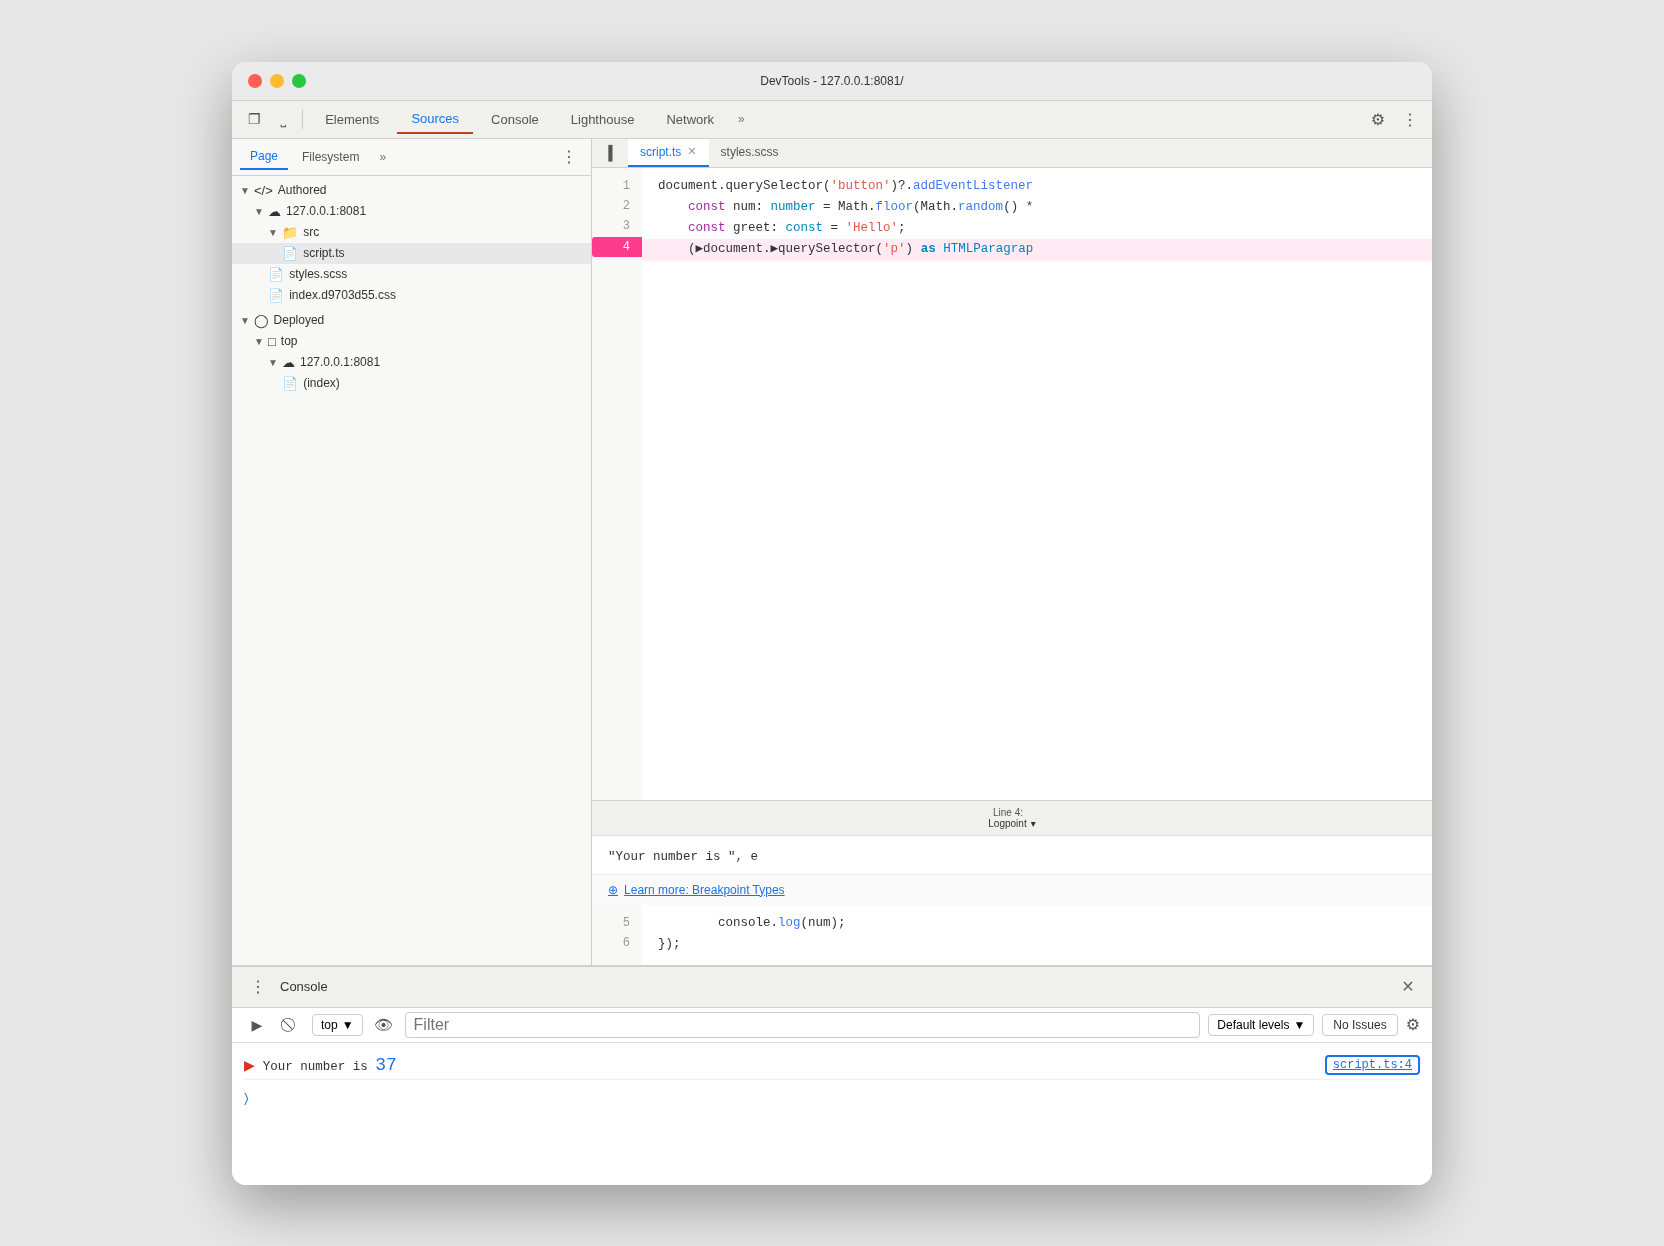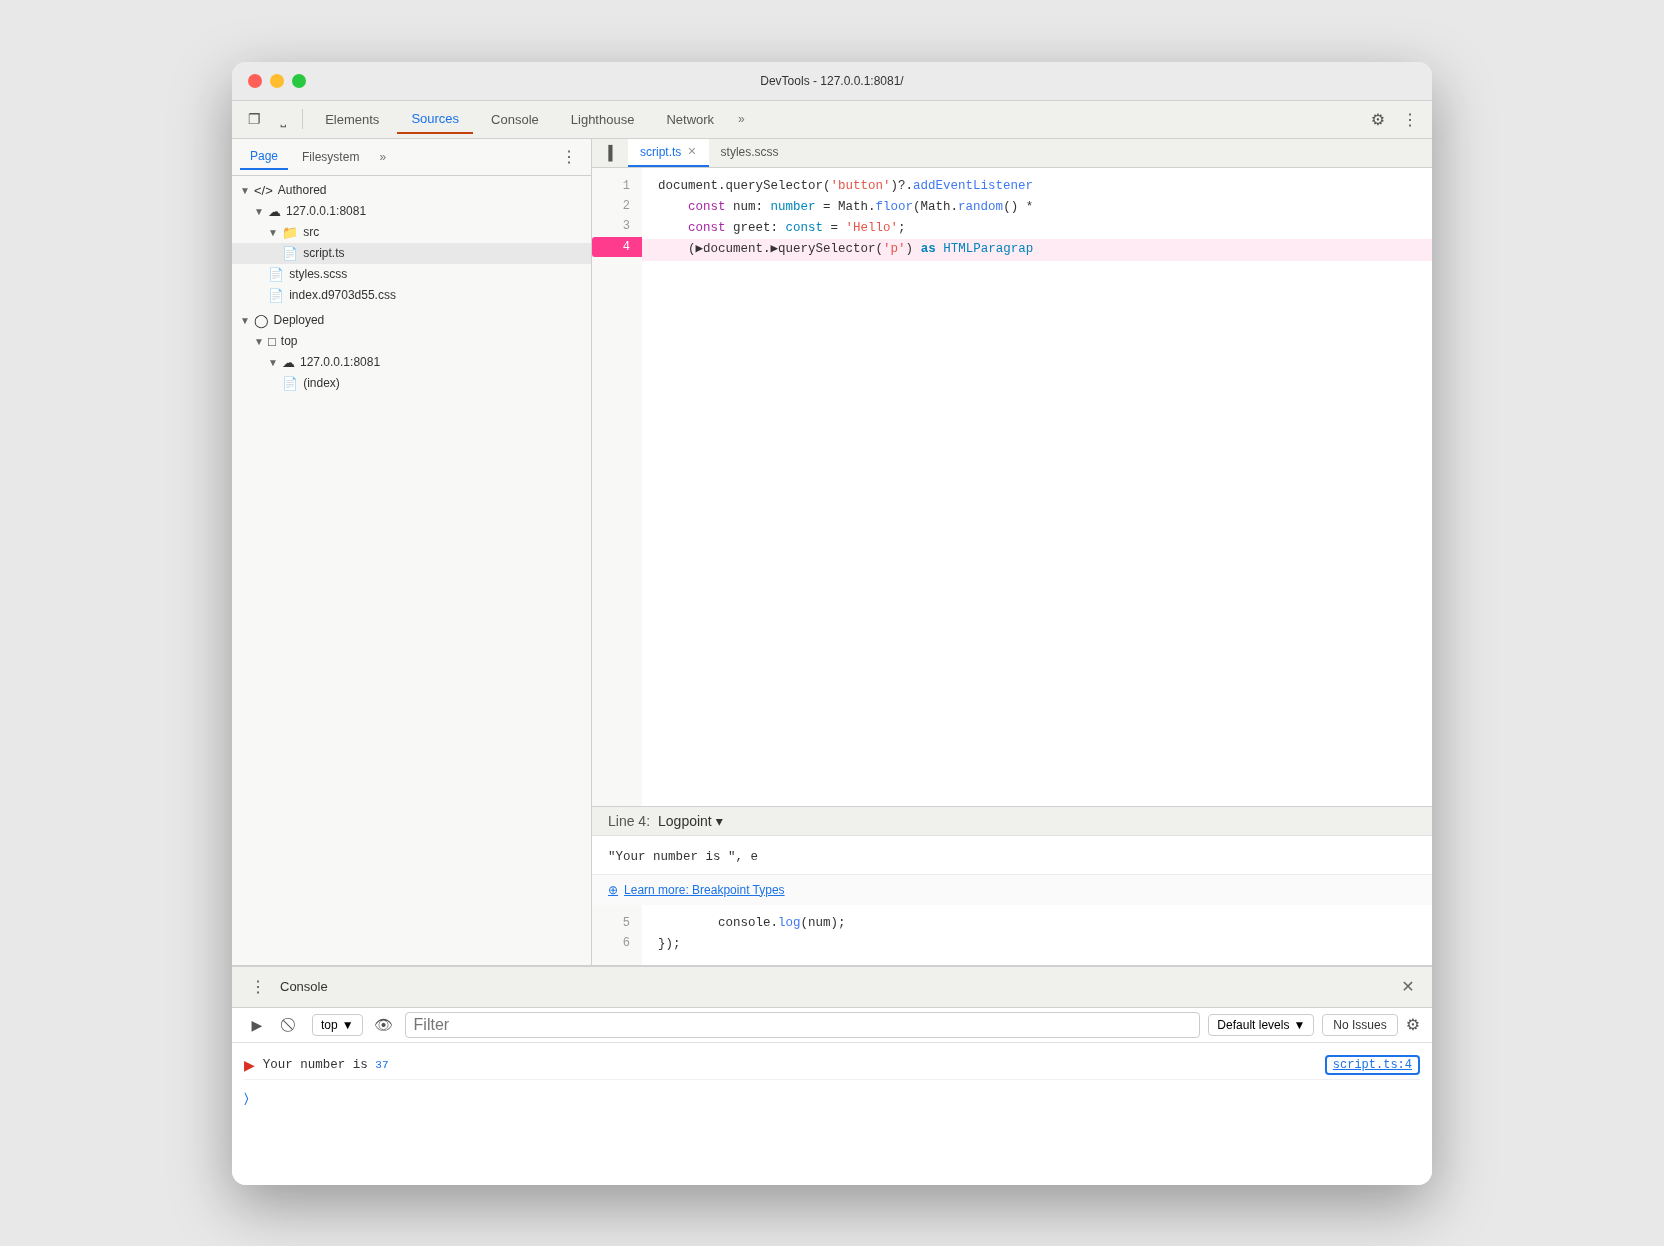--- a/index.html
+++ b/index.html
@@ -265,22 +265,23 @@
       border-top: 1px solid #d0d0d0;
       background: #fafafa;
       padding: 0;
     }
     .logpoint-header {
       display: flex;
       align-items: center;
       padding: 6px 16px;
       background: #f0f0ed;
       border-bottom: 1px solid #e0e0e0;
-      font-size: 14px;
-      color: #555;
+      font-size: 10px;
+      color: #555;
+      flex-direction: column;
     }
     .logpoint-label {
       font-weight: 500;
       margin-right: 8px;
     }
     .logpoint-dropdown {
       display: flex;
       align-items: center;
       gap: 4px;
       cursor: pointer;
@@ -449,21 +450,21 @@
     }
     .console-log-text {
       font-family: 'Courier New', Courier, monospace;
       font-size: 12.5px;
       color: #333;
       flex: 1;
     }
     .console-log-num {
       color: #1a73e8;
       font-family: 'Courier New', Courier, monospace;
-      font-size: 11px;
+      font-size: 18px;
     }
     .console-log-source {
       font-family: 'Courier New', Courier, monospace;
       font-size: 12px;
       color: #1a73e8;
       text-decoration: underline;
       cursor: pointer;
       border: 2px solid #1a73e8;
       border-radius: 4px;
       padding: 1px 6px;

